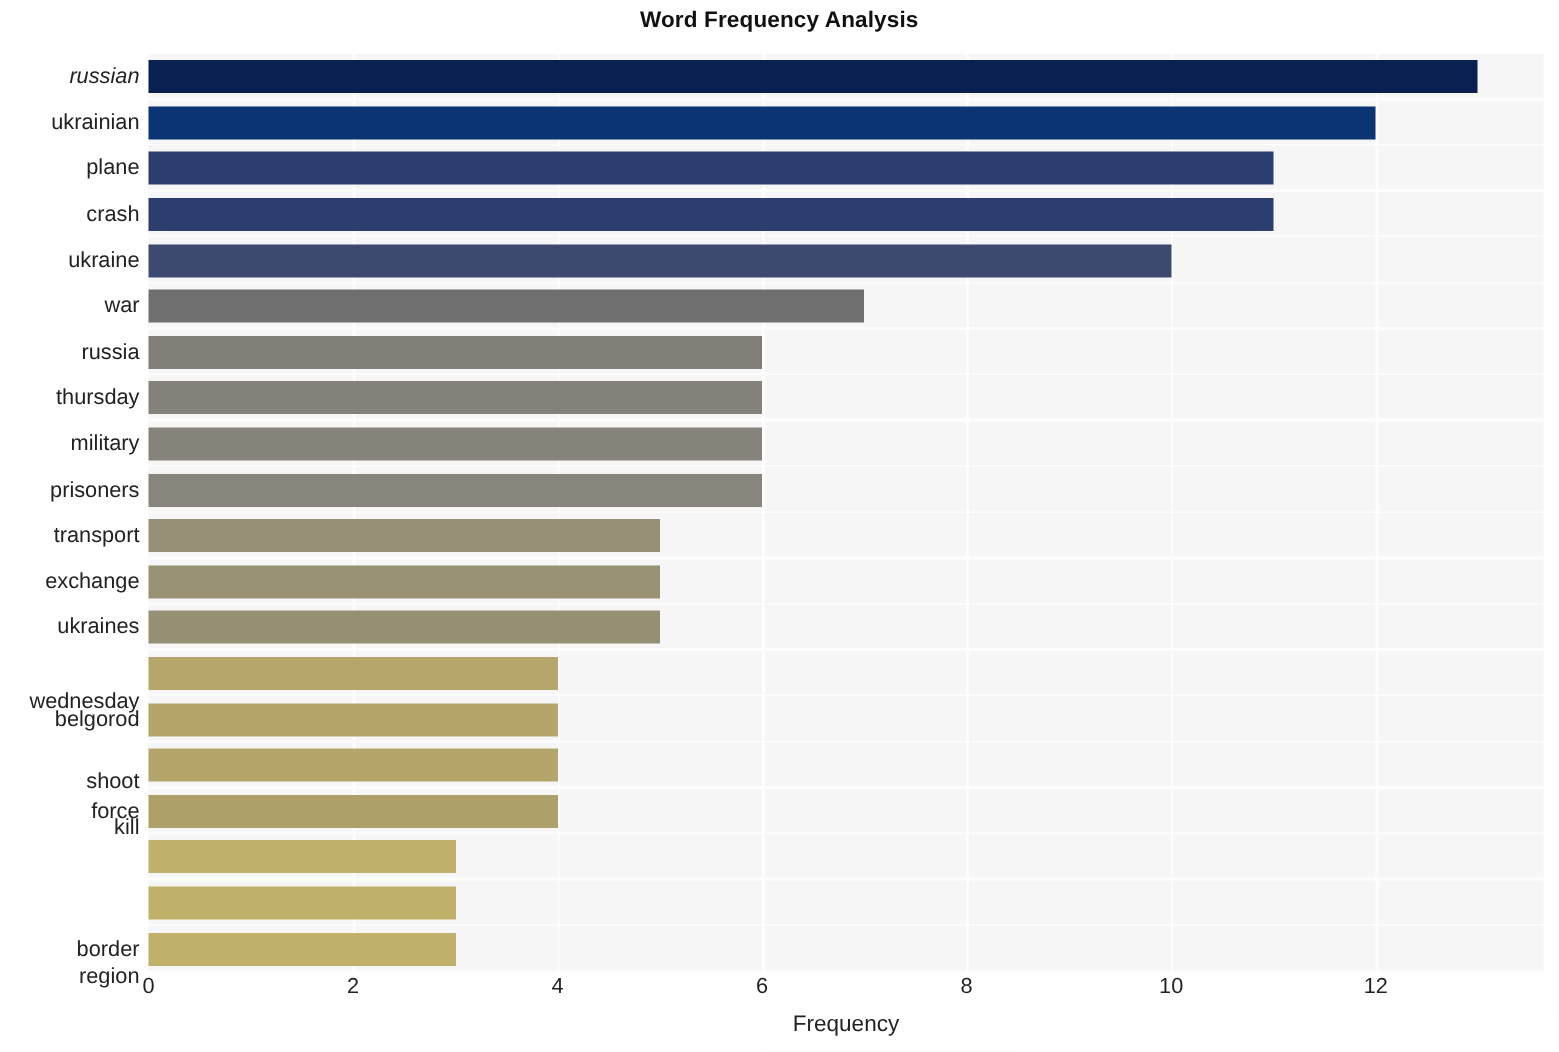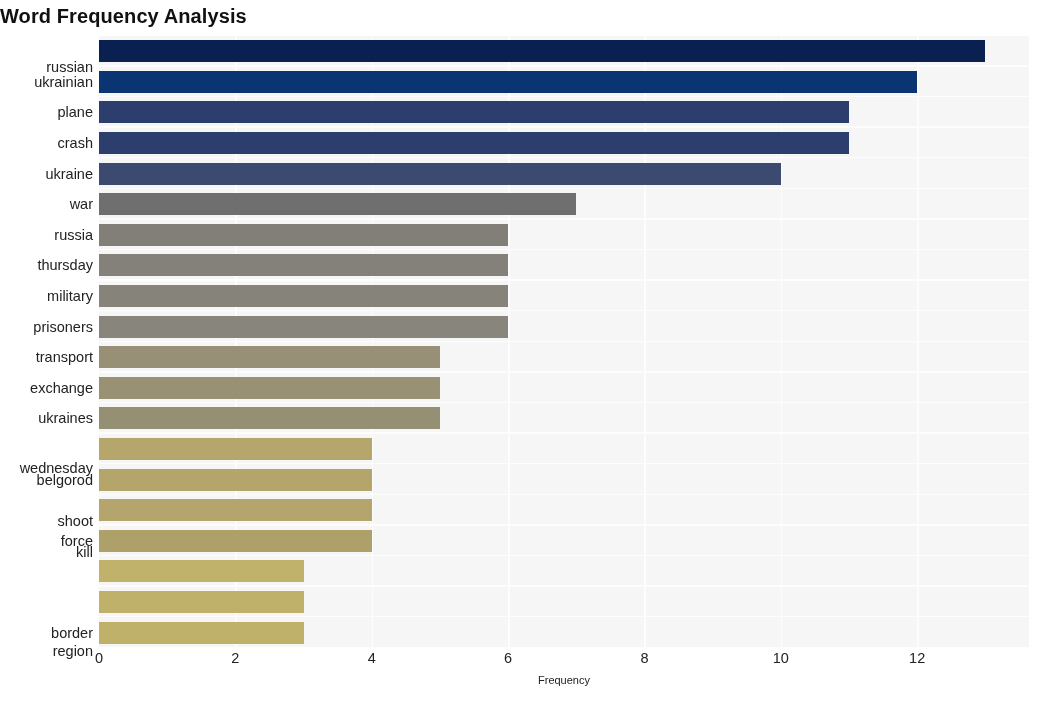--- a/index.html
+++ b/index.html
@@ -7,22 +7,22 @@
     width:1039px;height:701px;
     background:#ffffff;
     font-family:"Liberation Sans", sans-serif;
     overflow:hidden;
     position:relative;
   }
   #chart-root{position:absolute;inset:0;}
 
   #chart-title{
     position:absolute;left:0;top:5px;width:1039px;
-    text-align:left;
-    font-size:20px;font-weight:bold;color:#111111;
+    text-align:center;
+    font-size:15px;font-weight:bold;color:#111111;
     letter-spacing:.1px;
   }
 
   
   #plot-area{
     position:absolute;left:99px;top:36px;
     width:930px;height:612px;
     background:#f6f6f7;
   }
   .gridline-v{
@@ -54,32 +54,32 @@
   #xlabels{
     position:absolute;left:0;top:650px;width:1039px;height:24px;
   }
   .xlabel{
     position:absolute;top:0;
     transform:translateX(-50%);
     font-size:14.5px;color:#222222;
   }
   #xaxis-title{
     position:absolute;left:99px;top:674px;width:930px;
-    text-align:center;font-size:11px;color:#222222;
+    text-align:center;font-size:15px;color:#222222;
   }
 </style>
 </head>
 <body>
 
 <div id="chart-root">
 
   <div id="chart-title">Word Frequency Analysis</div>
 
   <div id="ylabels">
-      <div class="ylabel" style="top: 16px; height: 30.6px;">russian</div>
+      <div class="ylabel" style="top: 0px; height: 30.6px; font-style: italic;">russian</div>
       <div class="ylabel" style="top: 30.6px; height: 30.6px;">ukrainian</div>
       <div class="ylabel" style="top: 61.2px; height: 30.6px;">plane</div>
       <div class="ylabel" style="top: 91.8px; height: 30.6px;">crash</div>
       <div class="ylabel" style="top: 122.4px; height: 30.6px;">ukraine</div>
       <div class="ylabel" style="top: 153px; height: 30.6px;">war</div>
       <div class="ylabel" style="top: 183.6px; height: 30.6px;">russia</div>
       <div class="ylabel" style="top: 214.2px; height: 30.6px;">thursday</div>
       <div class="ylabel" style="top: 244.8px; height: 30.6px;">military</div>
       <div class="ylabel" style="top: 275.4px; height: 30.6px;">prisoners</div>
       <div class="ylabel" style="top: 306px; height: 30.6px;">transport</div>

